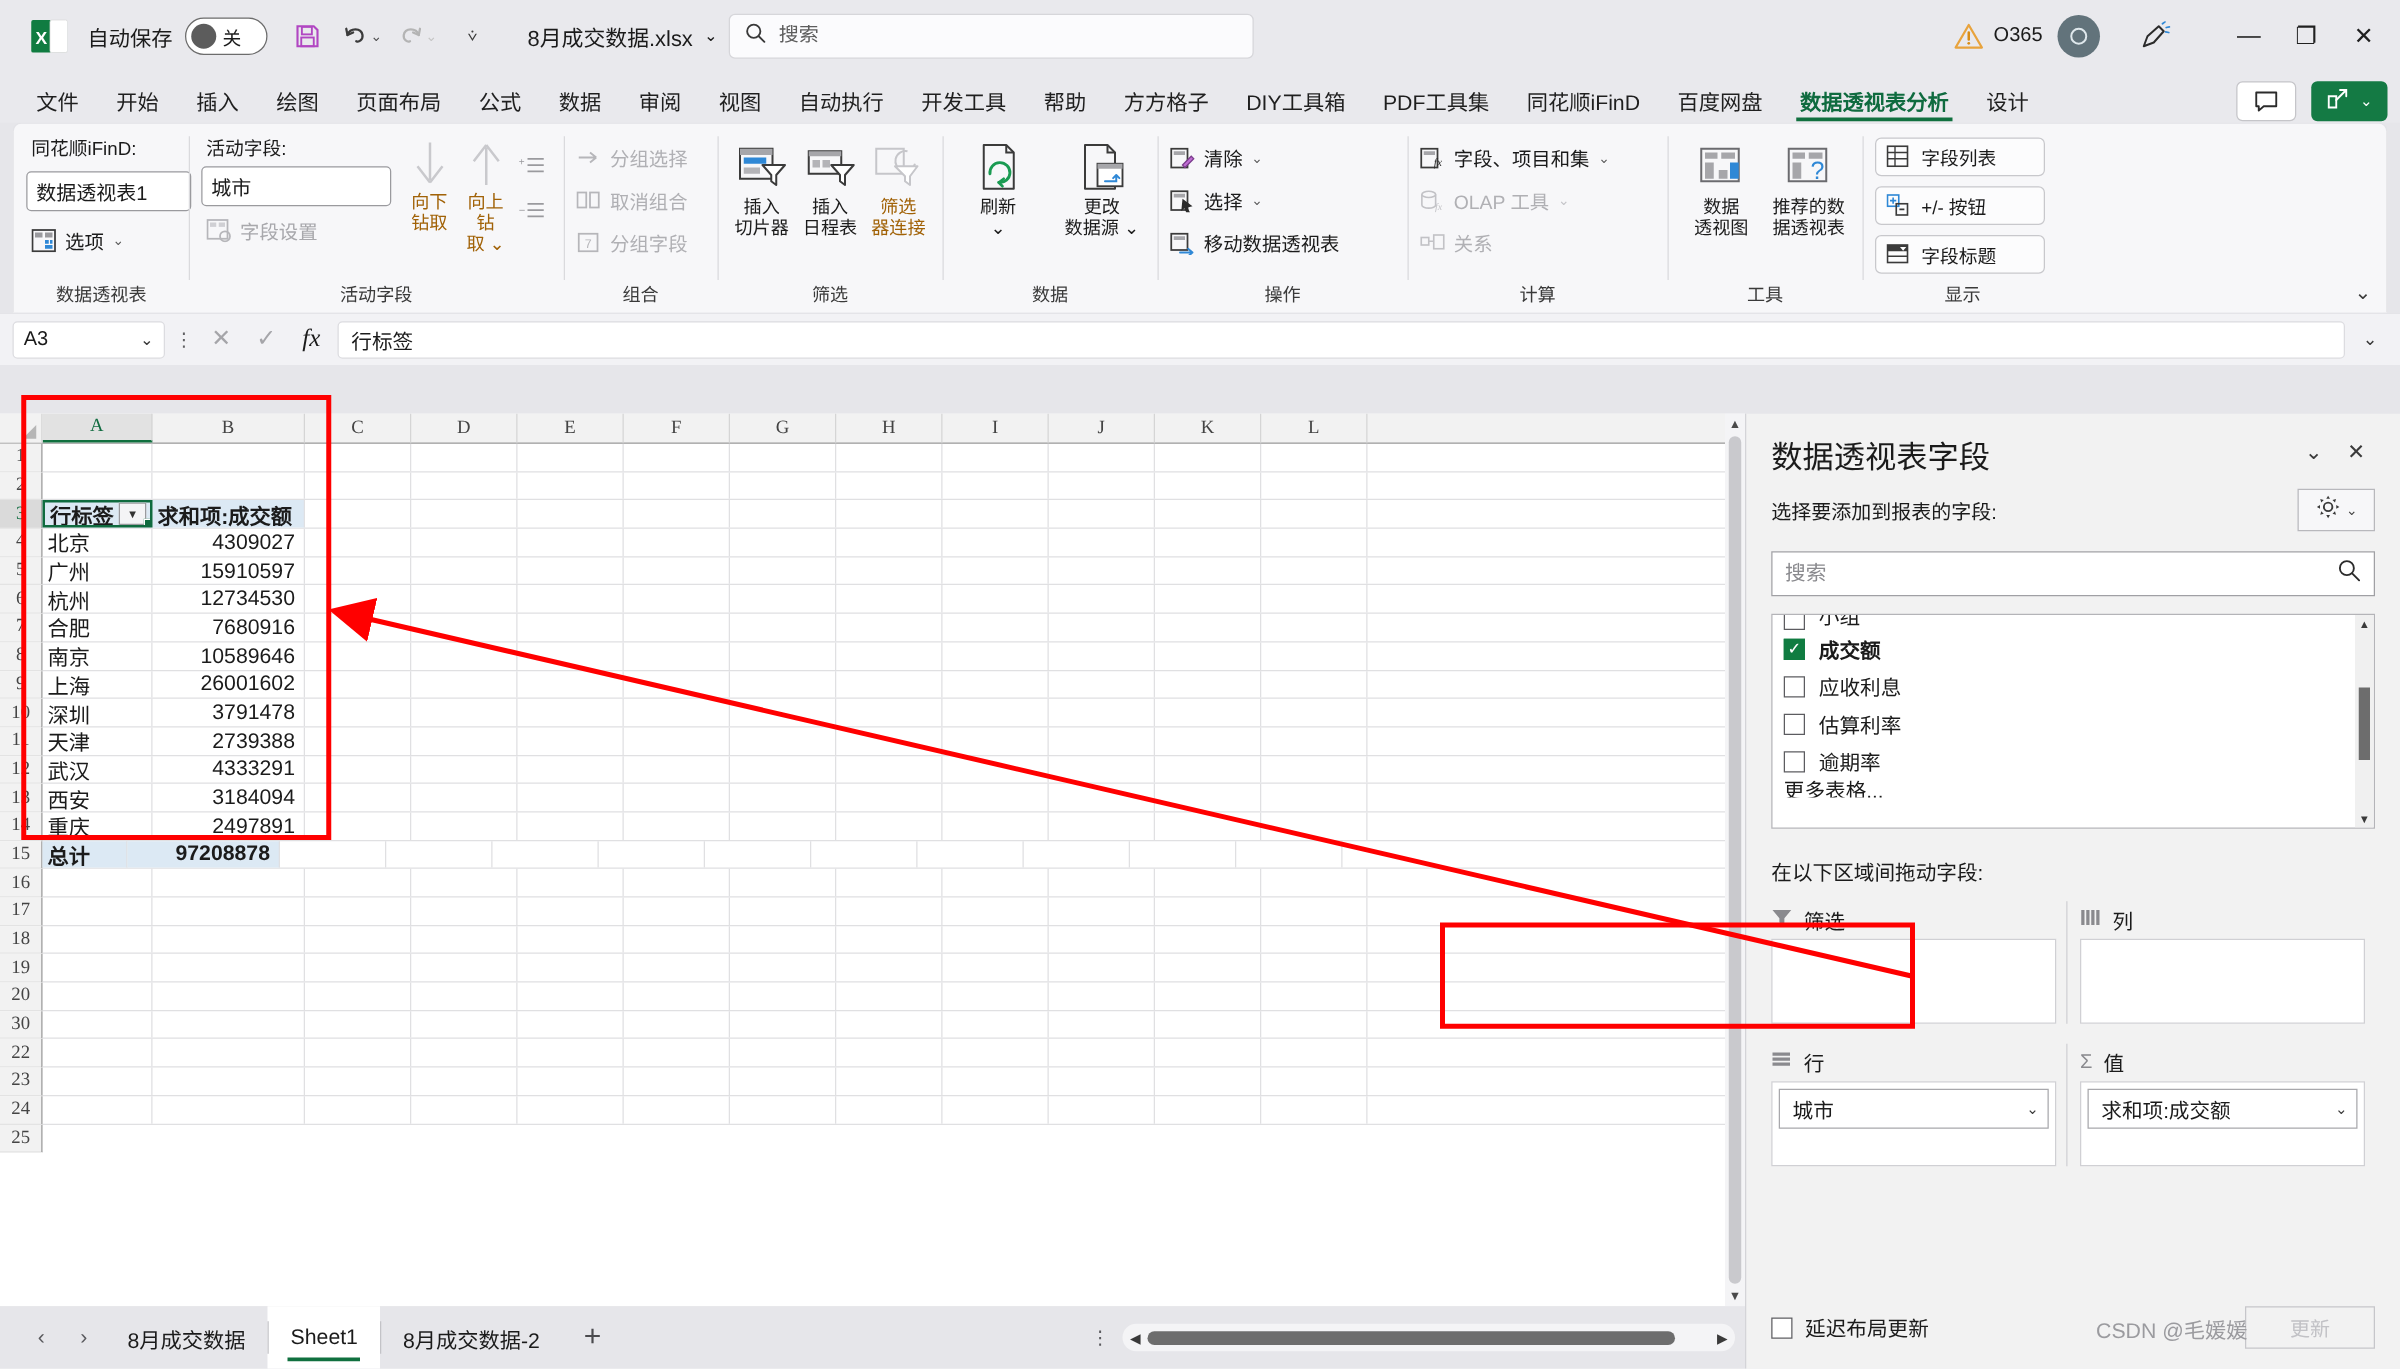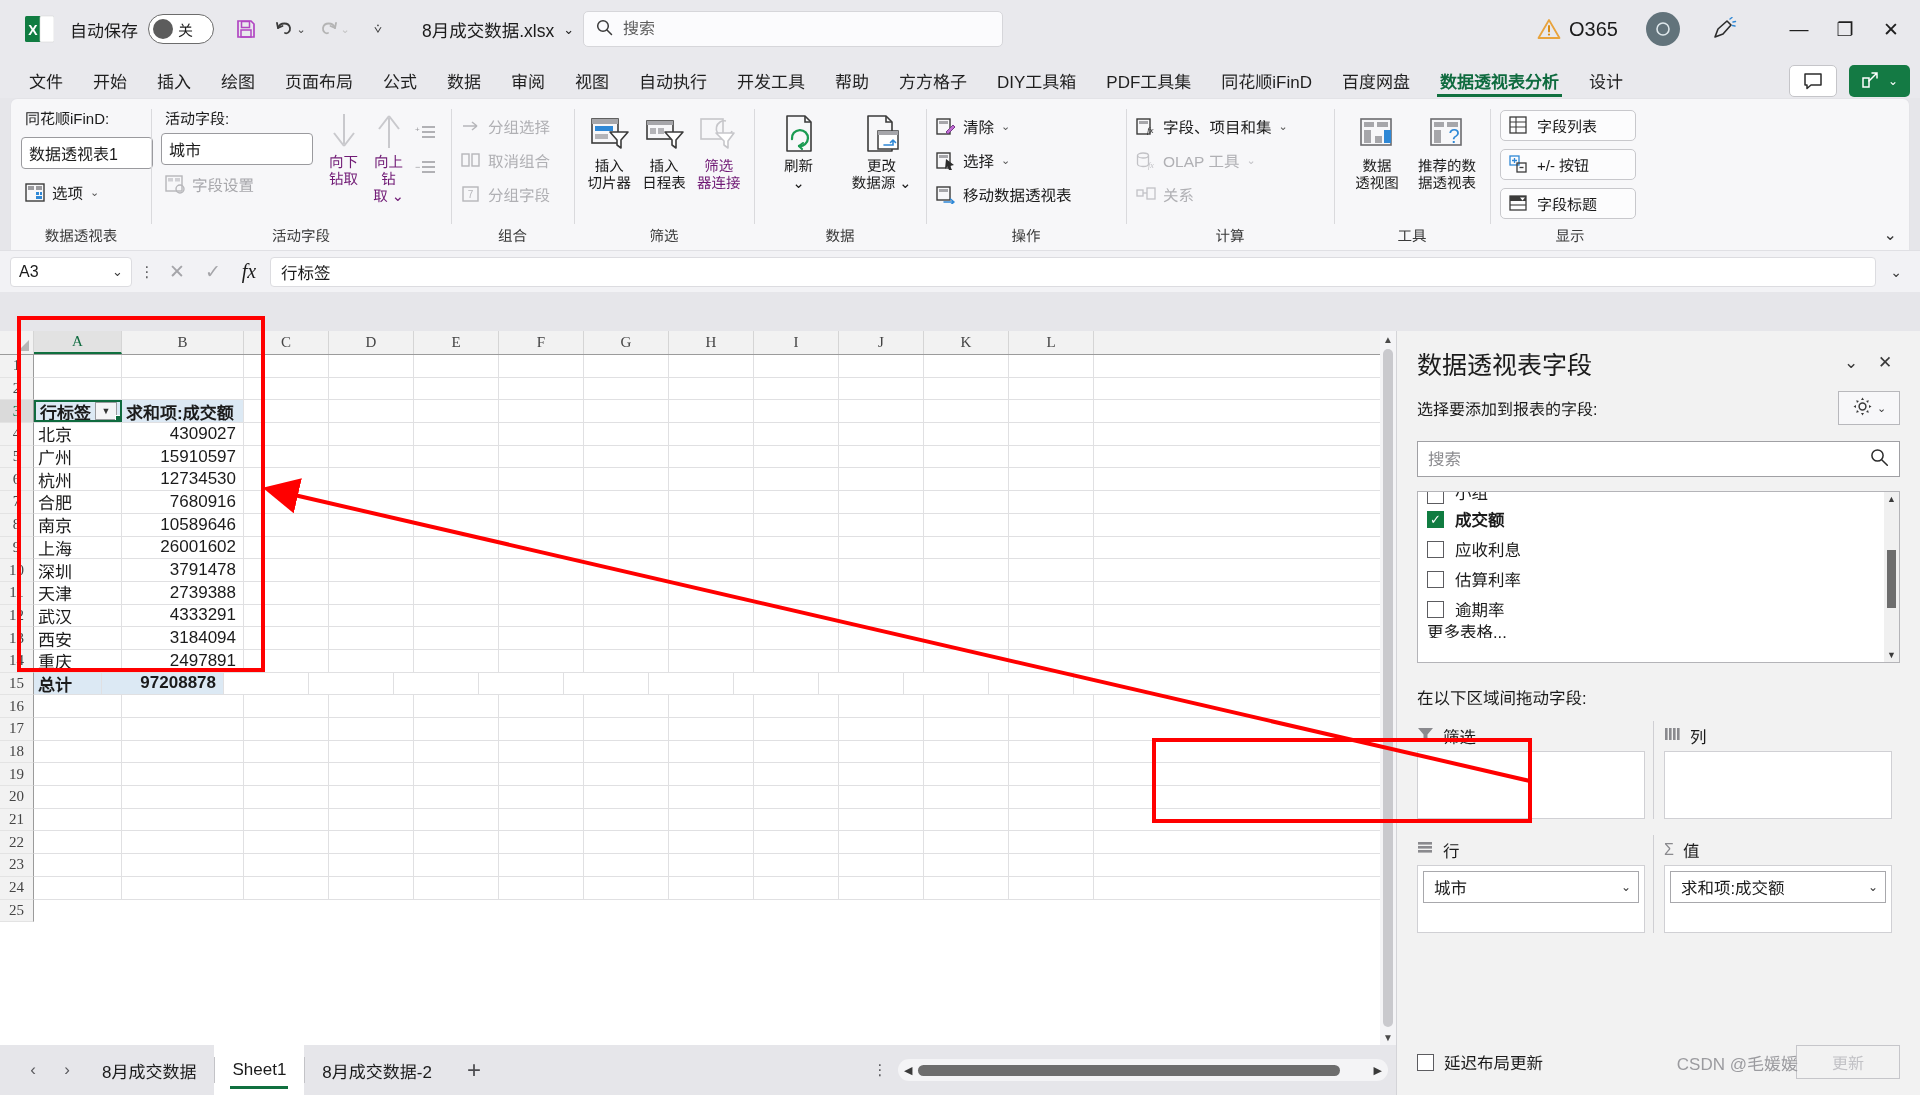--- a/index.html
+++ b/index.html
@@ -42,21 +42,21 @@
     display: flex; align-items: center; padding: 0 12px; gap: 10px;
   }
   .search-wrap input {
     border: 0; outline: 0; background: transparent; font-size: 16px;
     font-family: inherit; color: #1b1b1b; width: 100%;
   }
   .search-wrap input::placeholder { color: #5d5d5d; }
 
   .tb-right { position: absolute; right: 0; top: 0; height: 58px; display: flex; align-items: center; gap: 0; padding-right: 6px; }
   .warn-tri { width: 24px; height: 22px; position: relative; margin-right: 8px; }
-  .o365-label { font-size: 20px; color: #1b1b1b; margin-right: 28px; text-align: center; }
+  .o365-label { font-size: 16px; color: #1b1b1b; margin-right: 12px; text-align: center; }
   .avatar {
     width: 34px; height: 34px; border-radius: 50%; background: #62737b;
     display: flex; align-items: center; justify-content: center;
     color: #e9eef0; font-size: 14px; margin-right: 22px;
   }
   .pen-btn { width: 44px; height: 40px; display: flex; align-items: center; justify-content: center; margin-right: 30px; }
   .win-btn {
     width: 46px; height: 40px; display: flex; align-items: center; justify-content: center;
     font-size: 19px; color: #202020;
   }
@@ -111,21 +111,21 @@
   }
   .small-row.dim { color: #a8a8ac; }
   .mini-ico { width: 20px; height: 19px; flex: 0 0 auto; }
 
   .bigbtn {
     width: 74px; display: flex; flex-direction: column; align-items: center;
     gap: 3px; padding-top: 4px; color: #1b1b1b;
   }
   .bigbtn .bi { height: 42px; display: flex; align-items: flex-end; }
   .bigbtn .bl { font-size: 14.5px; line-height: 17px; text-align: center; }
-  .bigbtn.dim { color: #701a75; }
+  .bigbtn.dim { color: #a16207; }
   .bigbtn.wide { width: 80px; }
 
   .listbtn { display: flex; align-items: center; gap: 7px; font-size: 15.5px; color: #1b1b1b; height: 30px; }
   .listbtn.dim { color: #b0b0b4; }
   .chev { font-size: 11px; color: #555; }
 
   .dispbtn {
     display: flex; align-items: center; gap: 8px; font-size: 15px; color: #1b1b1b;
     border: 1px solid #c8c8cc; border-radius: 5px; background: #fcfcfd;
     height: 31px; padding: 0 12px 0 8px; margin-bottom: 4px; width: 136px;
@@ -779,21 +779,21 @@
         <div class="rh">11</div>
         <div class="rh">12</div>
         <div class="rh">13</div>
         <div class="rh">14</div>
         <div class="rh">15</div>
         <div class="rh">16</div>
         <div class="rh">17</div>
         <div class="rh">18</div>
         <div class="rh">19</div>
         <div class="rh">20</div>
-        <div class="rh">21</div>
+        <div class="rh">30</div>
         <div class="rh">22</div>
         <div class="rh">23</div>
         <div class="rh">24</div>
         <div class="rh">25</div>
       </div>
 
       <div class="cells">
 
         <div class="grow">
           <div class="gc" style="width:88px"></div>

